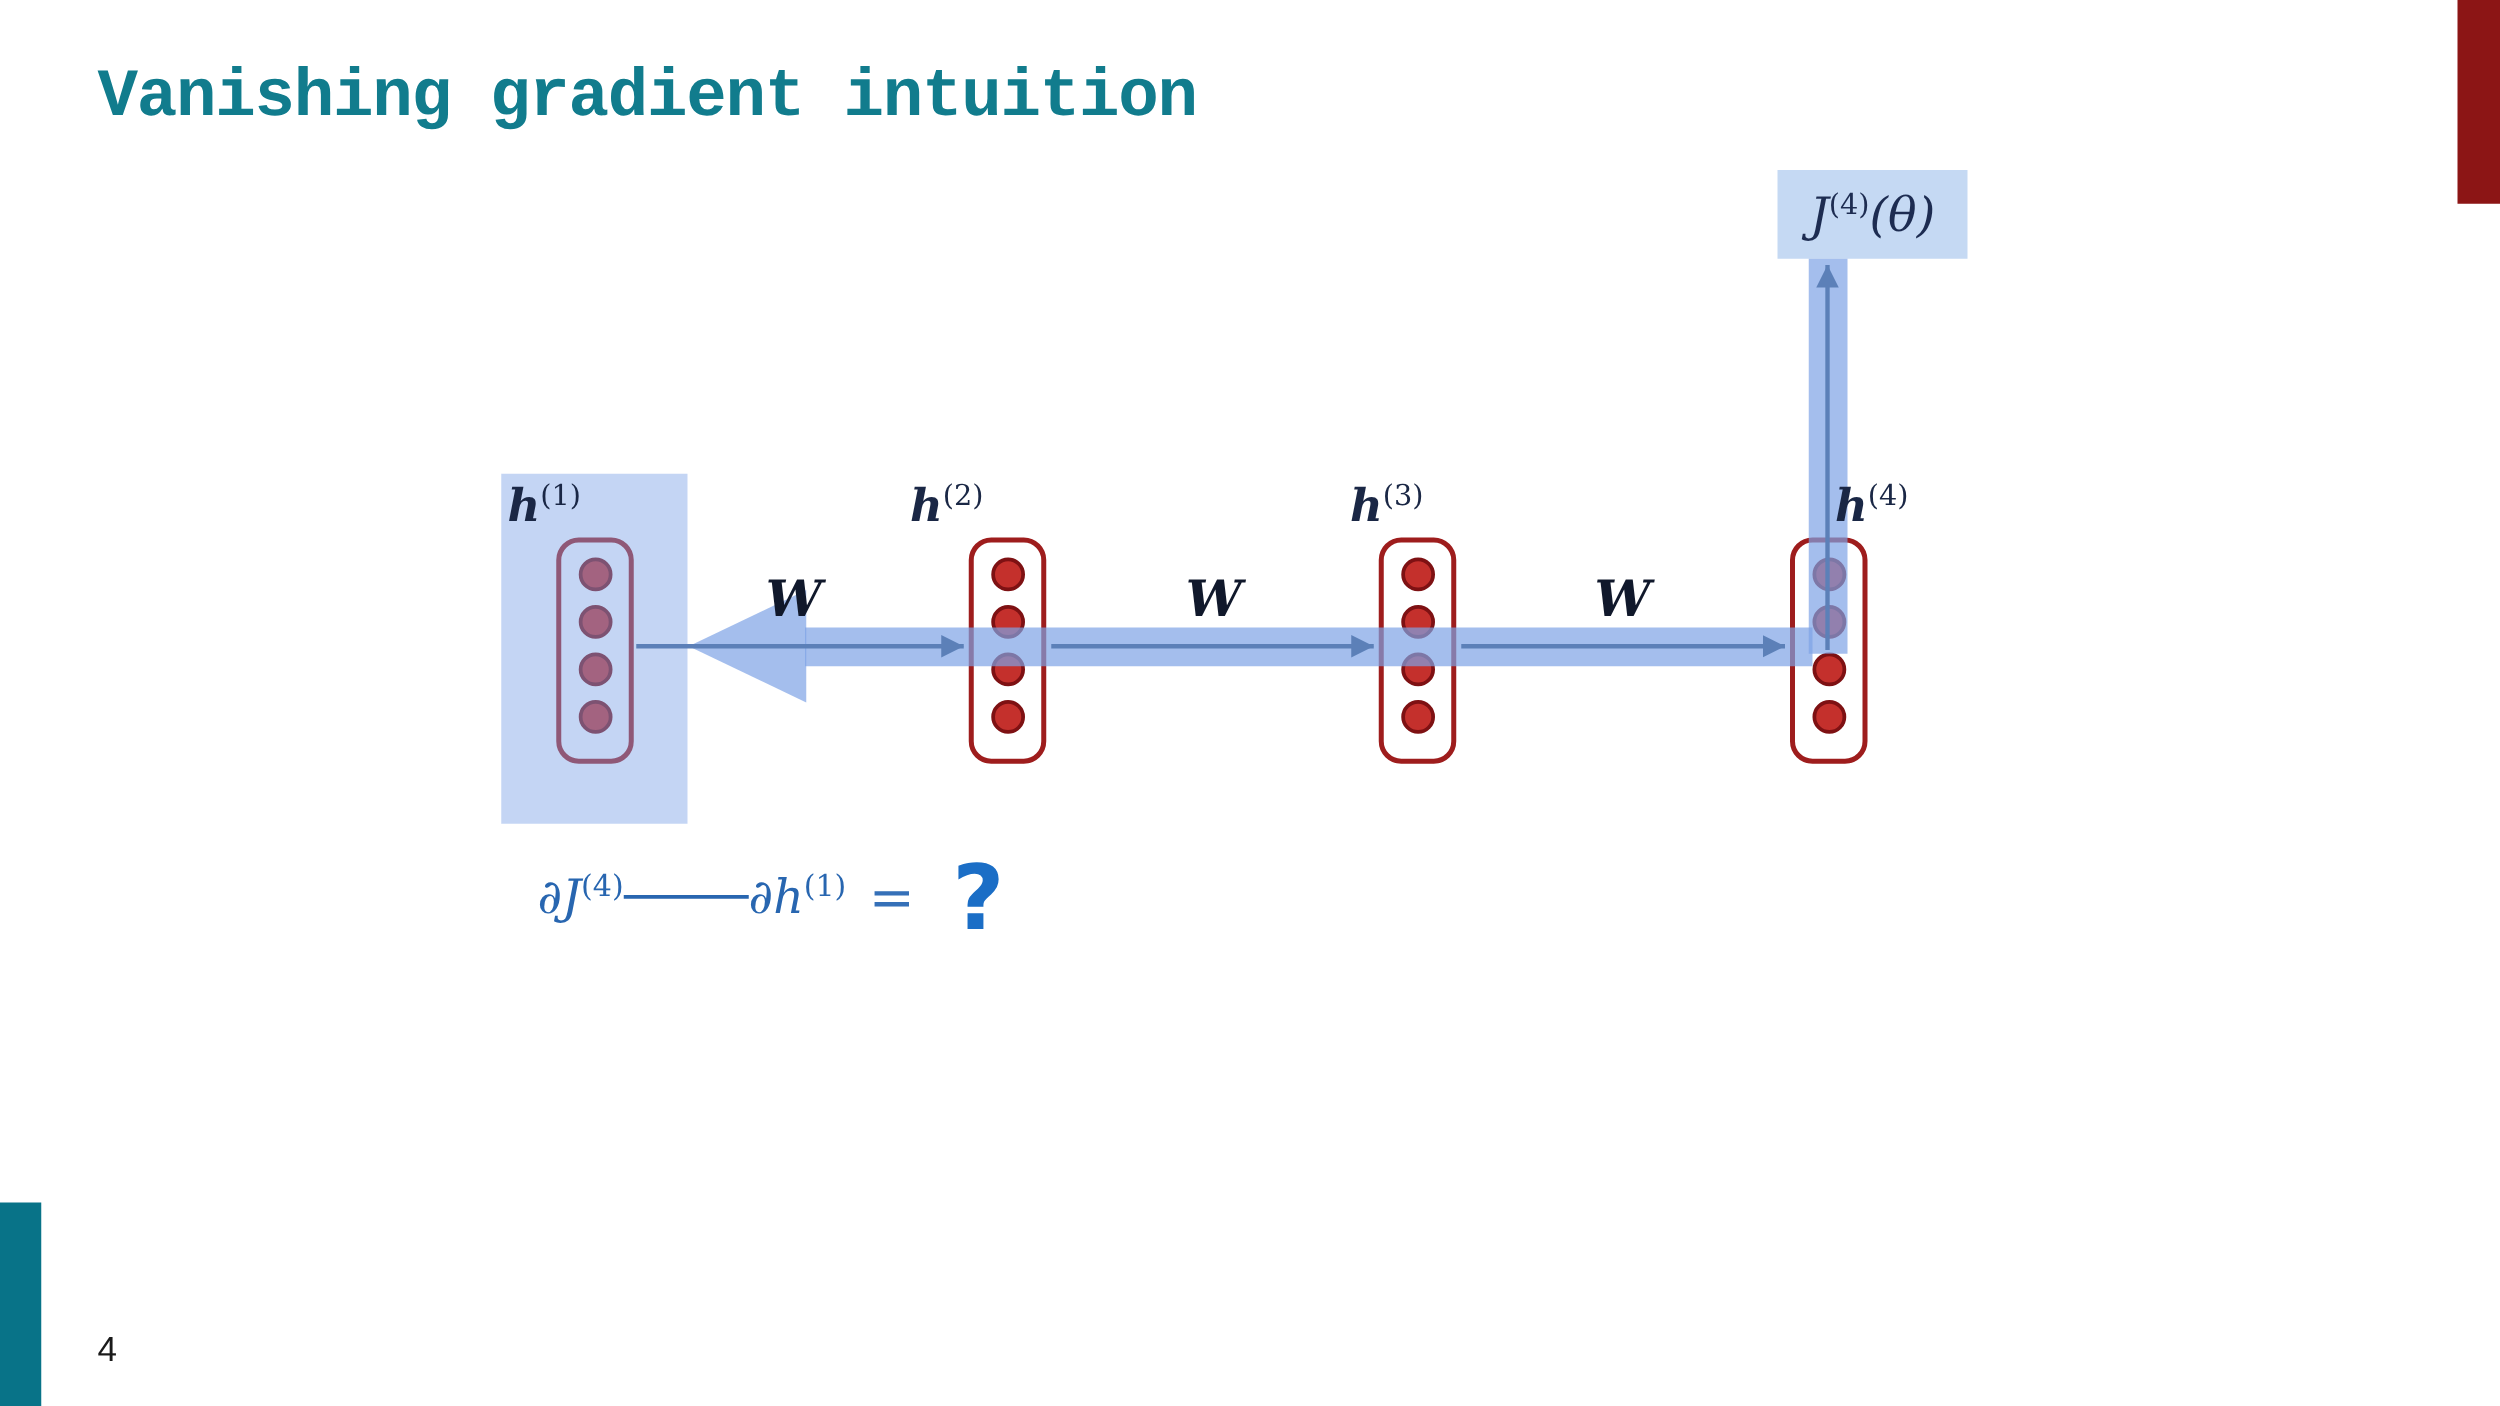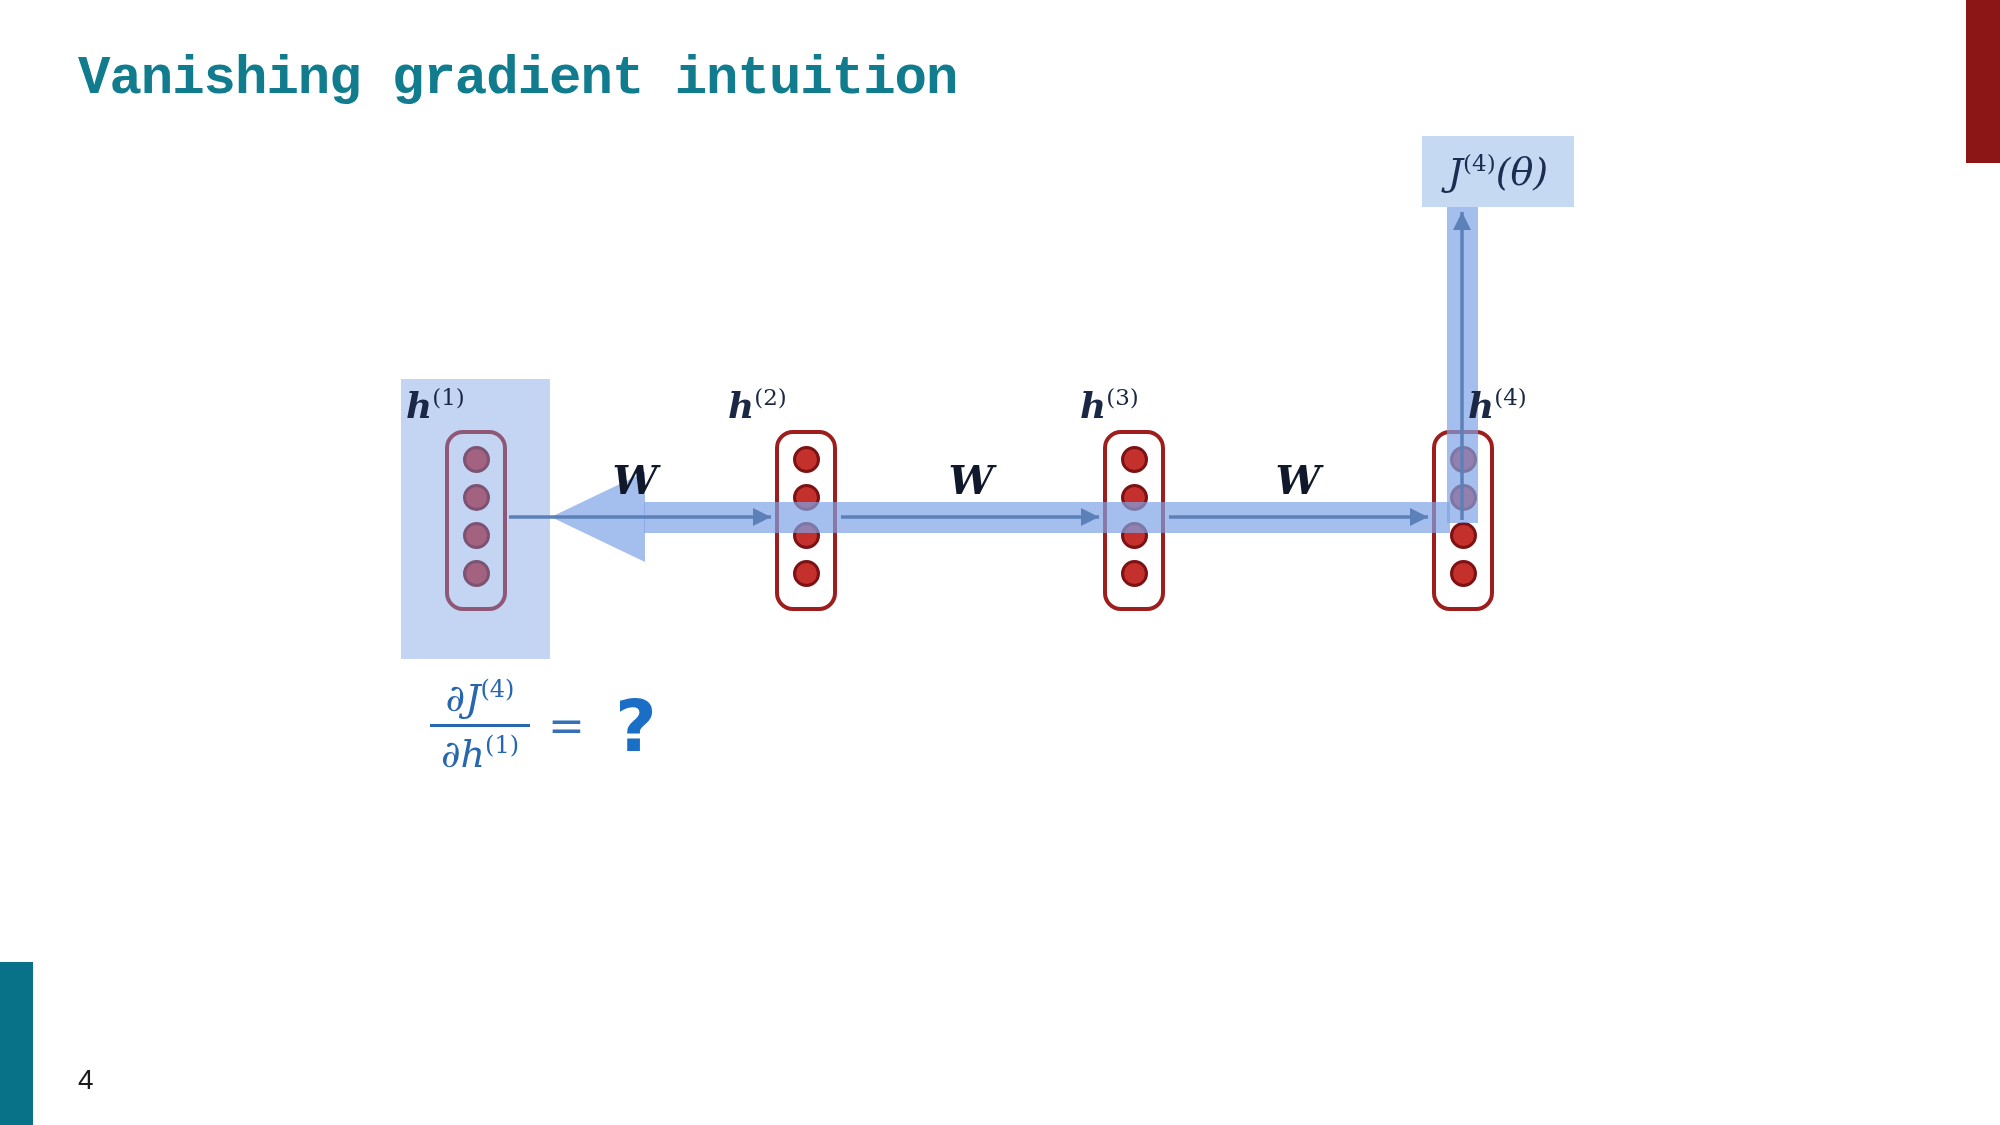--- a/index.html
+++ b/index.html
@@ -50,21 +50,21 @@
   .w-label{
     position:absolute;top:456px;transform:translateX(-50%);z-index:10;
     font-family:"DejaVu Serif",serif;font-style:italic;font-weight:bold;
     font-size:40px;color:#10182B;
   }
   
   .formula{
     position:absolute;left:430px;top:676px;z-index:10;
     display:flex;align-items:center;color:#2866B0;
   }
-  .frac{display:flex;flex-direction:column;align-items:center;}
+  .frac{display:flex;align-items:center;}
   .fline{font-family:"DejaVu Serif",serif;font-style:italic;font-size:38px;line-height:1.1;}
   .fline sup{font-style:normal;font-size:24px;}
   .fline.den{font-weight:normal;}
   .fbar{width:100px;height:3px;background:#2866B0;margin:5px 0;}
   .eq{font-family:"DejaVu Serif",serif;font-size:44px;color:#3570B8;margin-left:18px;}
   .question{
     font-family:"DejaVu Sans",sans-serif;font-weight:bold;font-size:72px;
     color:#1B6EC6;margin-left:30px;
   }
 </style>

